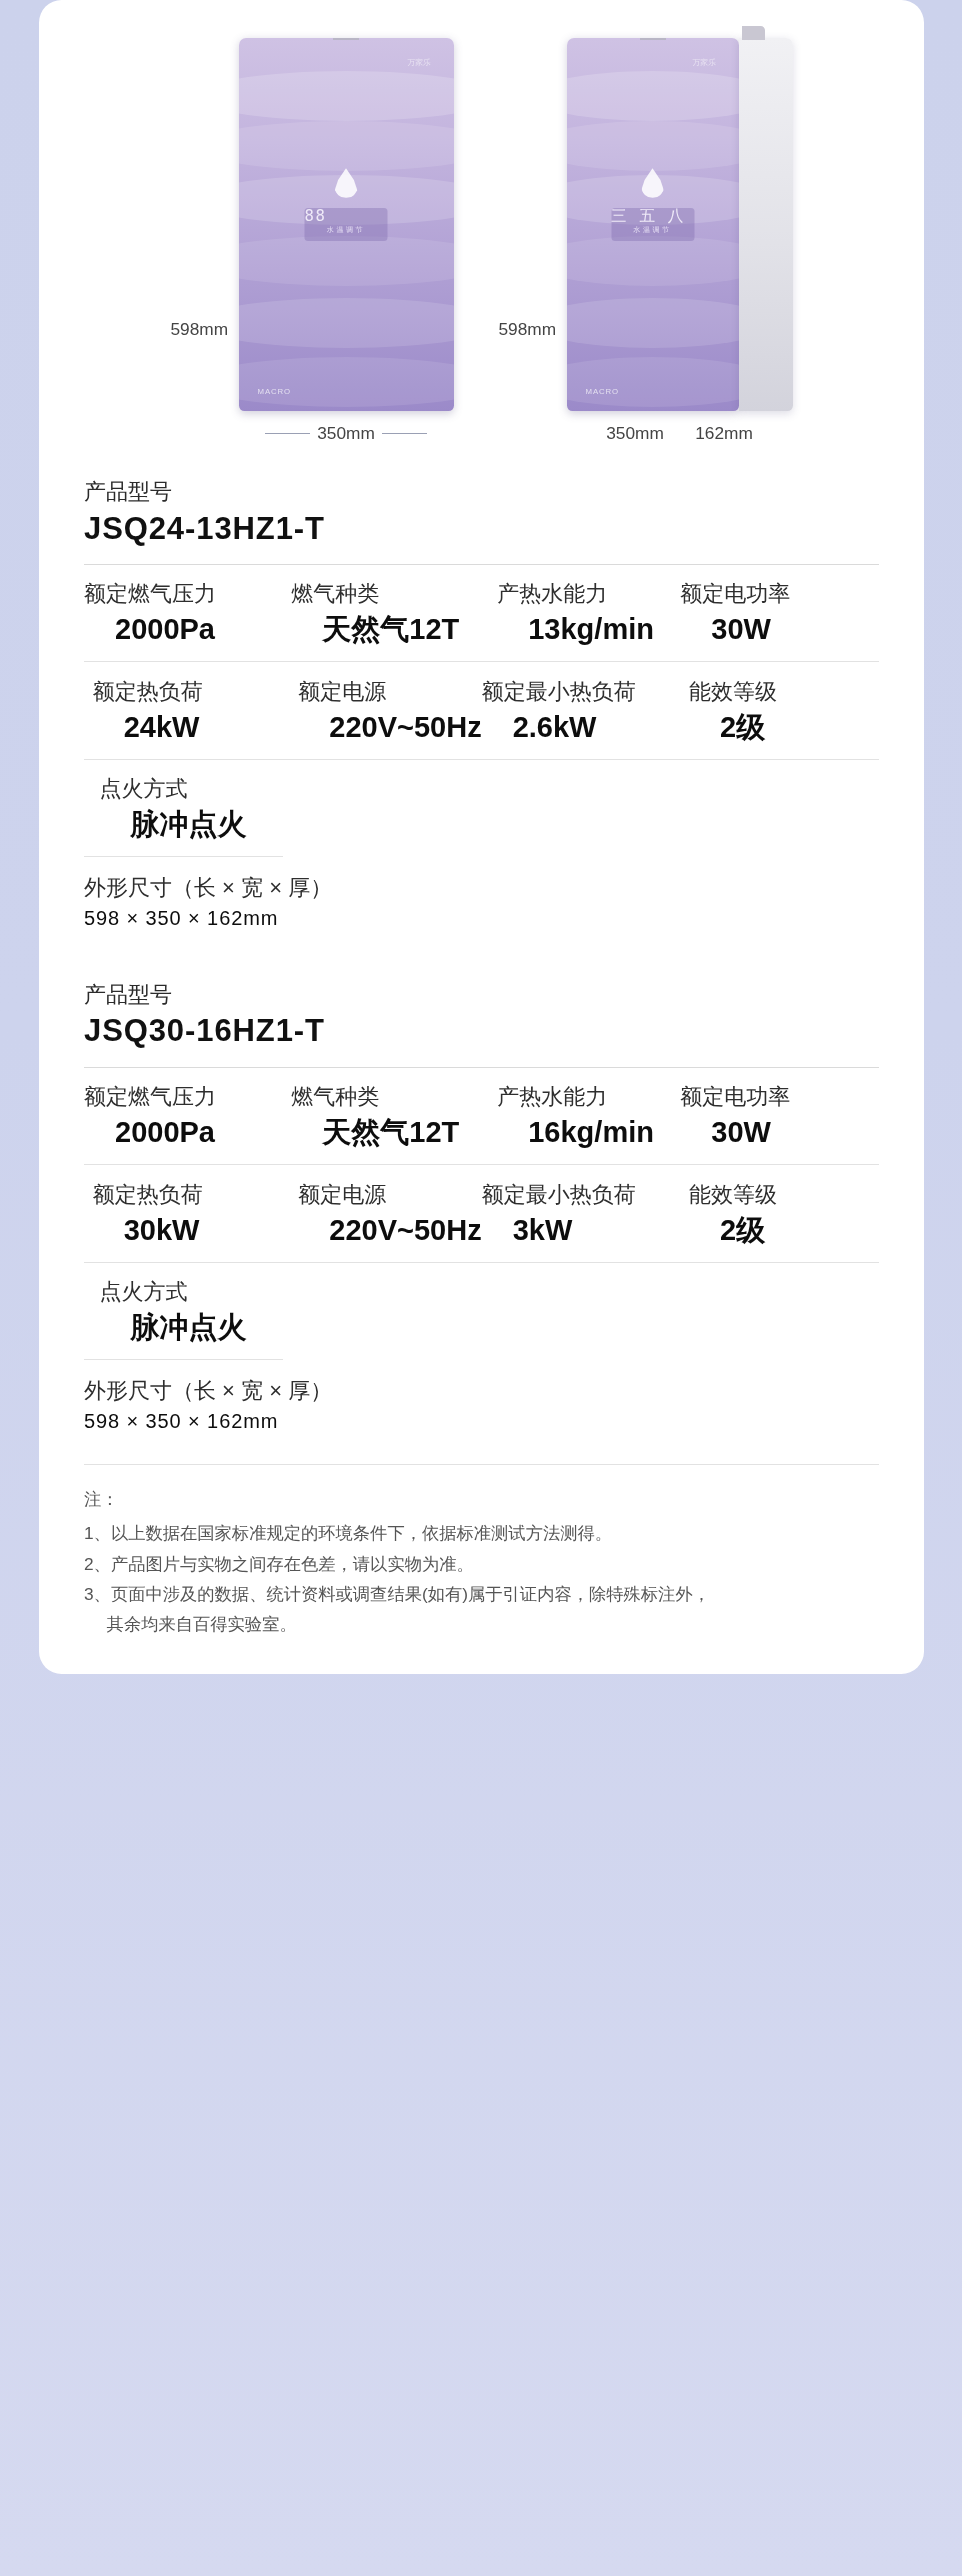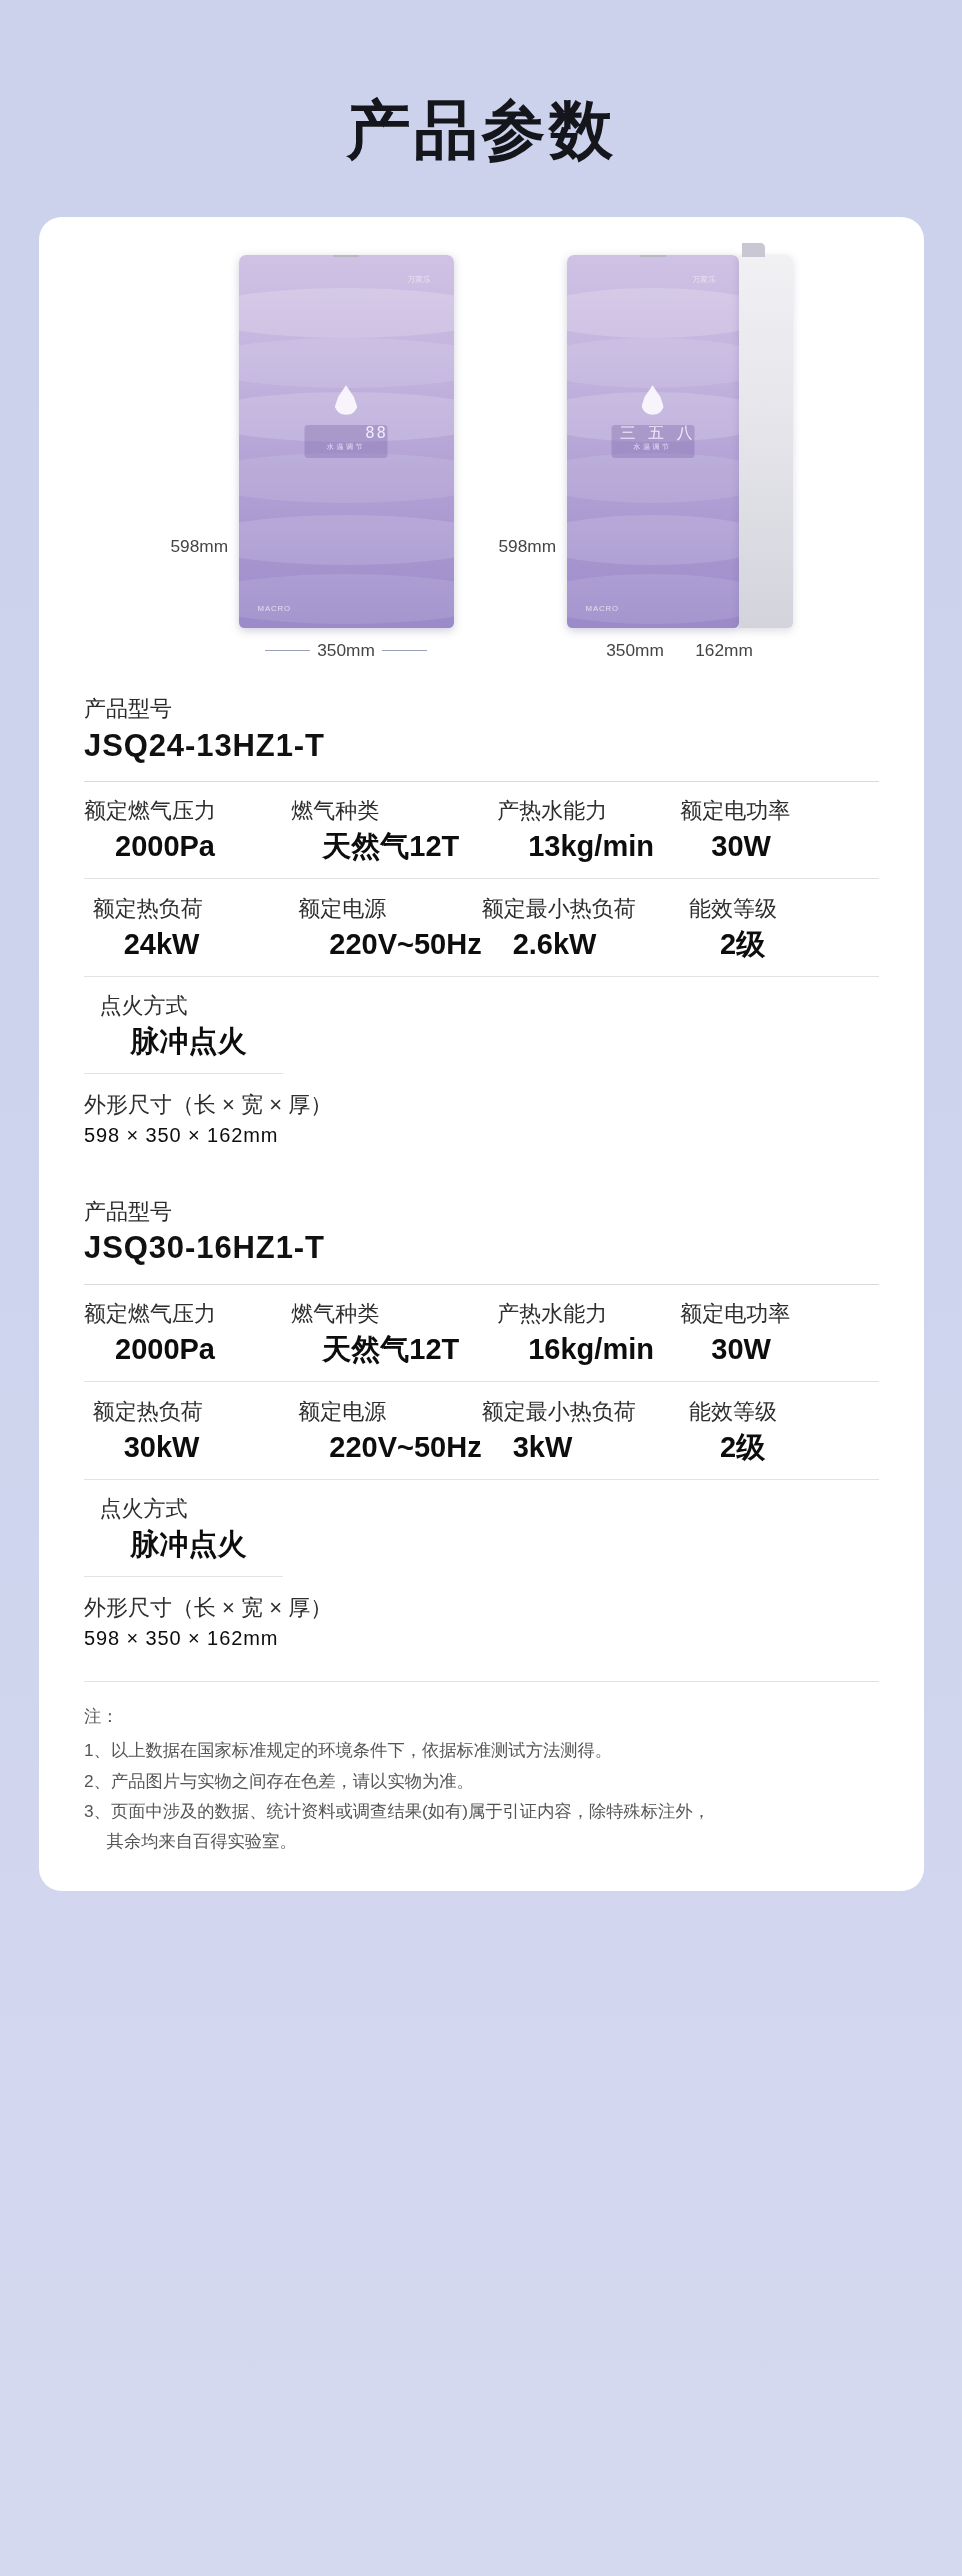--- a/index.html
+++ b/index.html
@@ -97,21 +97,21 @@
     transform: translateX(-50%);
     top: 170px;
     width: 83px;
     height: 33px;
     background: rgba(120,100,170,.35);
     border-radius: 3.5px;
   }
   .display .digits {
     color: #efeaf8;
     font-size: 15.6px;
-    text-align: right;
+    text-align: left;
     line-height: 17.3px;
     letter-spacing: 1.7px;
     font-family: "DejaVu Sans Mono", monospace;
   }
   .display .sub {
     color: #e7e0f5;
     font-size: 7px;
     text-align: center;
     letter-spacing: 2.6px;
   }
@@ -239,21 +239,20 @@
     color: #555;
     line-height: 1.75;
   }
   .notes .nt.indent { padding-left: 22.6px; }
 </style>
 </head>
 <body>
 
 <div class="page">
 
-  <div class="title">产品参数</div>
 
   <div class="card">
 
     <div class="figures">
 
       <div class="fig">
         <div class="dimlabel-left">598mm</div>
         <div class="unit-wrap">
           <div class="heater">
             <div class="vent"></div>

